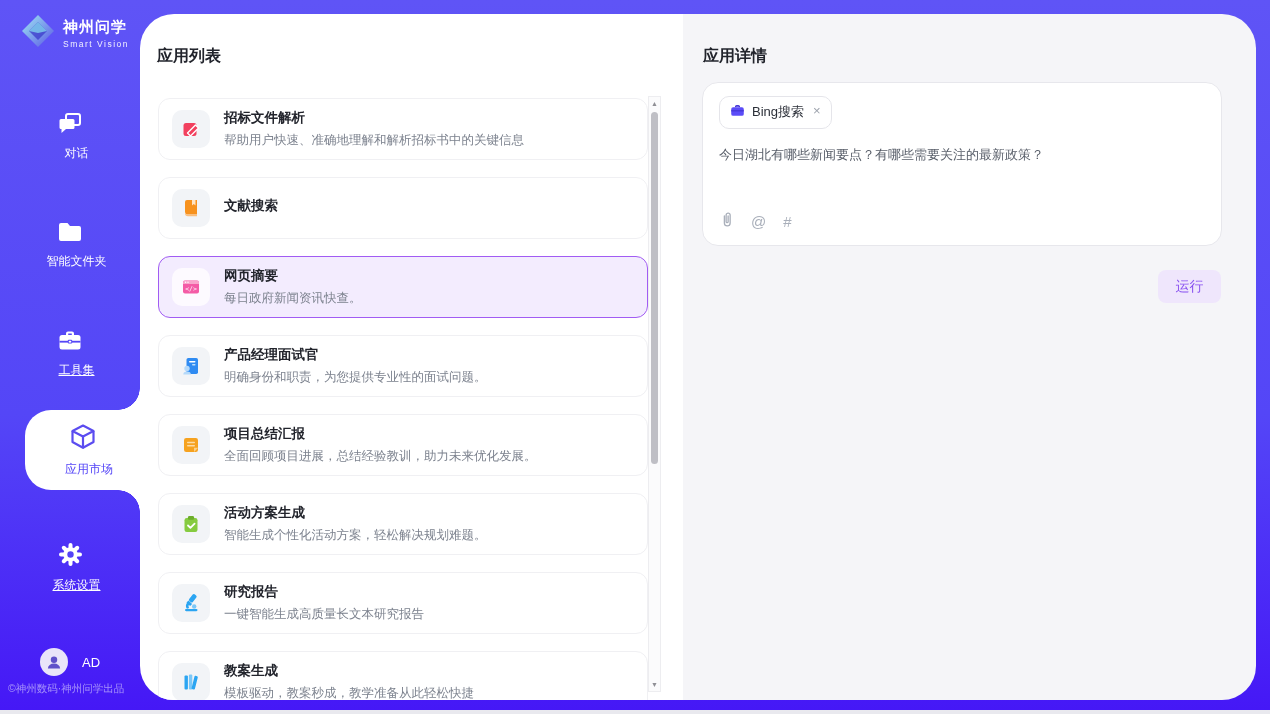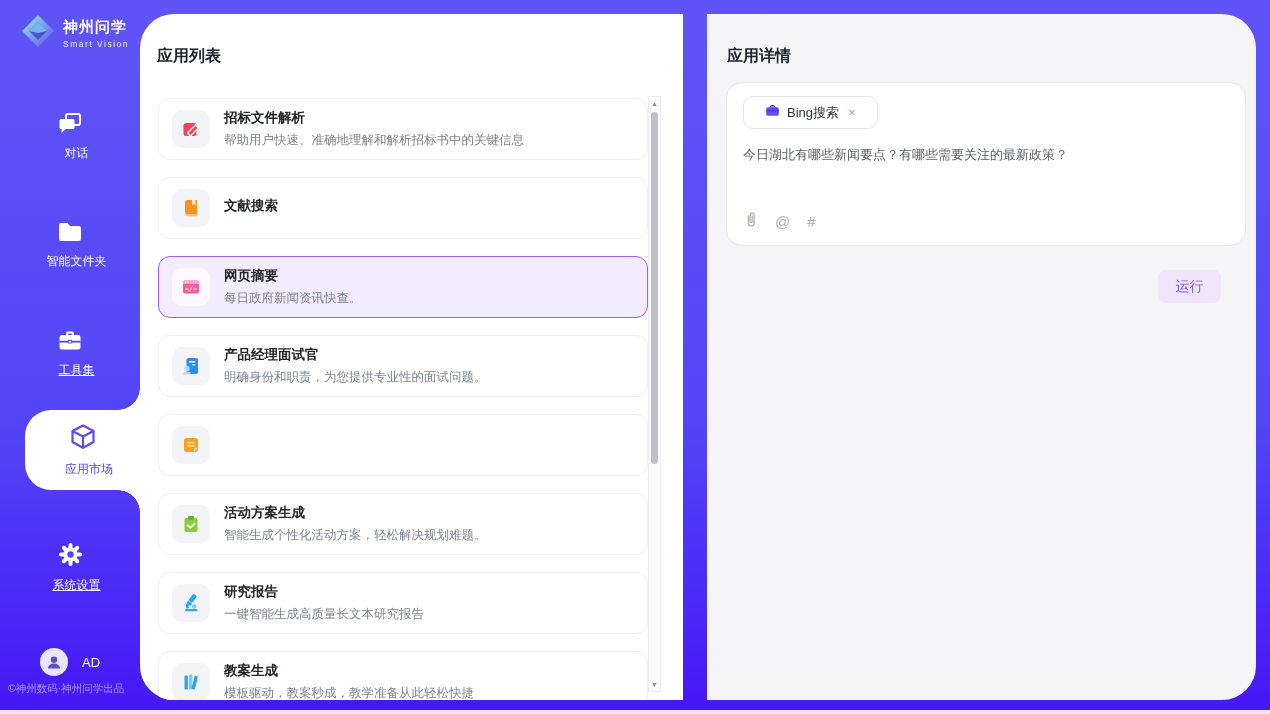--- a/index.html
+++ b/index.html
@@ -29,21 +29,21 @@
         background:radial-gradient(circle at 0 100%, rgba(255,255,255,0) 21.5px, #fff 22px); }
   .nav-active .nav-label { color:#5546F7; }
   .nav-active svg { margin-top:12px; }
   .user-row { position:absolute; left:40px; top:648px; display:flex; align-items:center; gap:14px; cursor:pointer; }
   .avatar { width:28px; height:28px; border-radius:50%; background:#E9E4F9; display:flex; align-items:center; justify-content:center; }
   .user-name { color:#fff; font-size:13px; }
   .side-footer { position:absolute; left:8px; top:682px; font-size:10.5px; color:rgba(255,255,255,.5); white-space:nowrap; }
 
   
   .content { position:absolute; left:140px; top:14px; width:1116px; height:686px;
-             border-radius:34px; overflow:hidden; display:flex;gap:24px; }
+             border-radius:34px; overflow:hidden; display:flex; }
   .list-panel { width:543px; flex:none; background:#fff; position:relative; }
   .panel-title { position:absolute; left:17px; top:32px; font-size:16px; font-weight:bold; color:#22242C; }
   .cards { position:absolute; left:18px; top:84px; width:490px; }
   .card { height:62px; margin-bottom:17px; background:#fff; border:1px solid #F0F0F3; border-radius:12px;
           display:flex; align-items:center; padding:0 13px; cursor:pointer; }
   .card.selected { background:#F3ECFE; border:1.5px solid #A15CF3; }
   .tile { width:38px; height:38px; border-radius:10px; background:#F2F4F7; flex:none;
           display:flex; align-items:center; justify-content:center; margin-right:14px; }
   .card.selected .tile { background:#FDFAFF; }
   .card-title { font-size:13.5px; font-weight:bold; color:#22242C; margin-bottom:5px; }
@@ -52,22 +52,22 @@
   .scrollbar { position:absolute; right:22px; top:82px; width:13px; height:596px;
                background:#FBFBFC; border:1px solid #EDEDF0; }
   .sb-arrow { position:absolute; left:0; width:100%; text-align:center; font-size:7px; color:#8F8F95; cursor:pointer; }
   .sb-up { top:3px; } .sb-down { bottom:3px; }
   .sb-thumb { position:absolute; left:2px; top:15px; width:7px; height:352px; background:#BFBFC5; border-radius:4px; cursor:pointer; }
 
   .detail-panel { flex:1; background:#F5F5F8; position:relative; }
   .detail-title { position:absolute; left:20px; top:32px; font-size:16px; font-weight:bold; color:#22242C; }
   .detail-card { position:absolute; left:19px; top:68px; width:520px; height:164px; background:#fff;
                  border:1px solid #E7E7EC; border-radius:16px; padding:13px 16px; }
-  .chip { display:inline-flex; align-items:center; gap:7px; border:1px solid #E5E5EA; border-radius:10px;
-          padding:6px 21px; background:#fff; cursor:pointer; }
+  .chip { display:inline-flex; align-items:flex-start; gap:7px; border:1px solid #E5E5EA; border-radius:10px;
+          padding:6px 10px; background:#fff; cursor:pointer; }
   .chip-label { font-size:13px; color:#2B2F38; }
   .chip-close { font-size:13px; color:#9CA2AC; margin-left:2px; cursor:pointer; }
   .prompt { margin-top:16px; font-size:13px; color:#585E69; line-height:1.5; outline:none; }
   .detail-toolbar { position:absolute; left:17px; bottom:13px; display:flex; align-items:center; gap:17px; color:#A9AFBA; }
   .tb-glyph { font-size:15px; color:#A9AFBA; cursor:pointer; line-height:1; }
   .run-btn { position:absolute; right:35px; top:256px; width:63px; height:33px; border:none; border-radius:8px;
              background:#EFE6FC; color:#8A53F0; font-size:14px; cursor:pointer;
              font-family:"Liberation Sans","DejaVu Sans",sans-serif; }
 </style>
 </head>
@@ -238,20 +238,24 @@
 
         <div class="card">
           <div class="tile">
             <svg width="20" height="20" viewBox="0 0 20 20">
               <rect x="3" y="3" width="14" height="14" rx="2.2" fill="#F6A21F"></rect>
               <rect x="6" y="6.8" width="8" height="1.5" rx="0.7" fill="#FCDCA6"></rect>
               <rect x="6" y="10" width="8" height="1.5" rx="0.7" fill="#FCDCA6"></rect>
               <path d="M13,17 v-4.2 h4.2 z" fill="#FBD089"></path>
             </svg>
           </div>
+          <div>
+            <div class="card-title">项目总结汇报</div>
+            <div class="card-desc">全面回顾项目进展，总结经验教训，助力未来优化发展。</div>
+          </div>
         </div>
 
         <div class="card">
           <div class="tile">
             <svg width="20" height="20" viewBox="0 0 20 20">
               <rect x="3.5" y="4" width="13" height="14" rx="2.2" fill="#86CB40"></rect>
               <rect x="7" y="2" width="6" height="3.8" rx="1.2" fill="#6DAE2C"></rect>
               <path d="M7,11.5 l2.4,2.4 4.2,-4.2" stroke="#fff" stroke-width="1.8" fill="none" stroke-linecap="round" stroke-linejoin="round"></path>
             </svg>
           </div>

